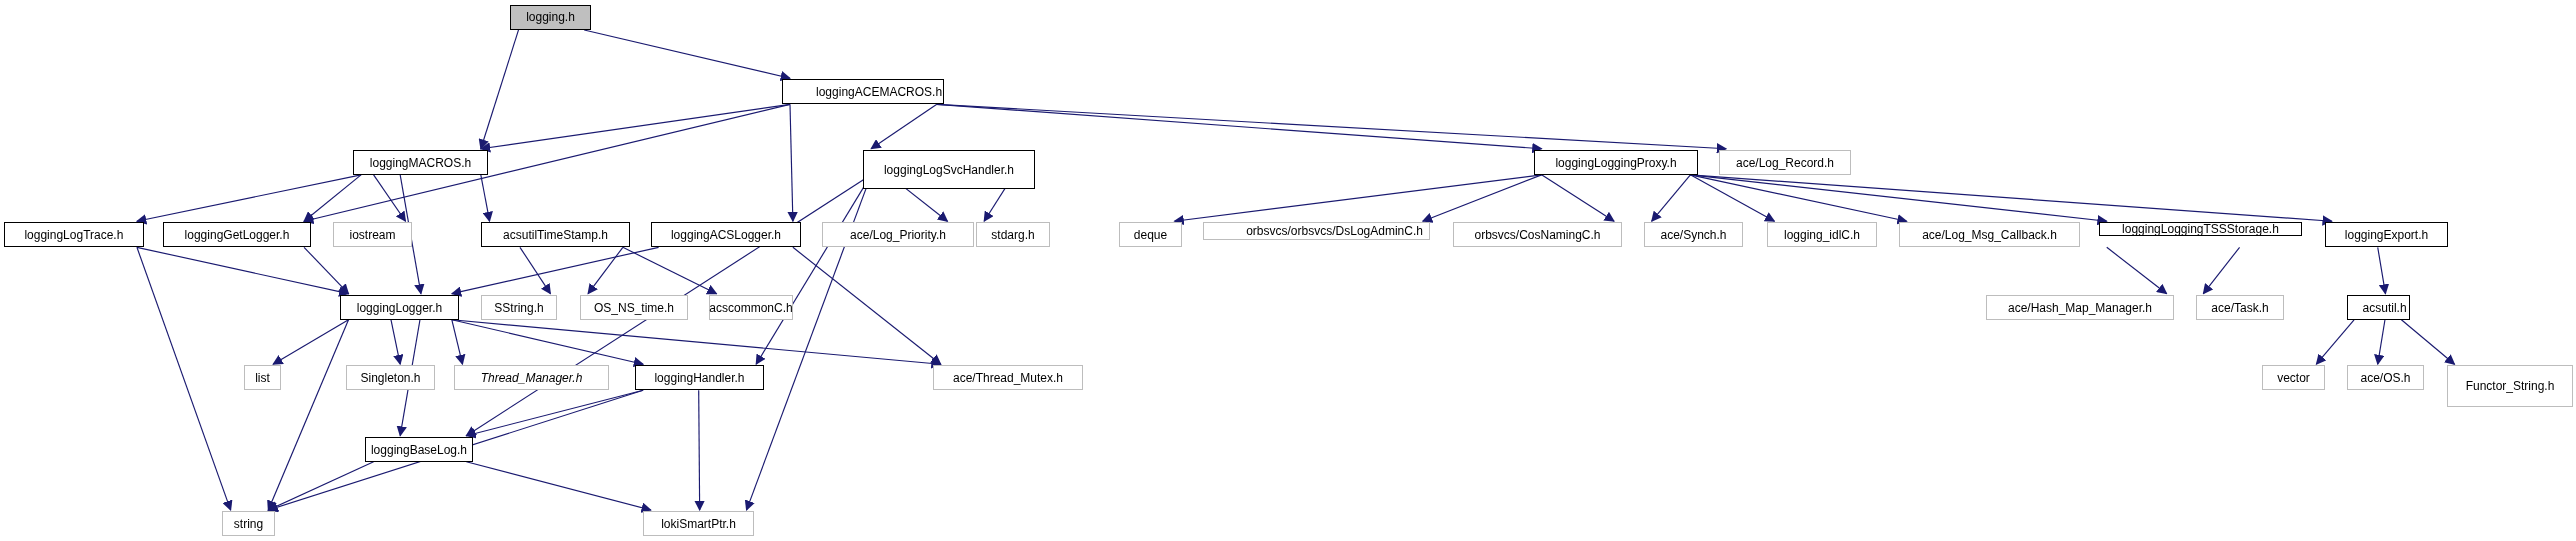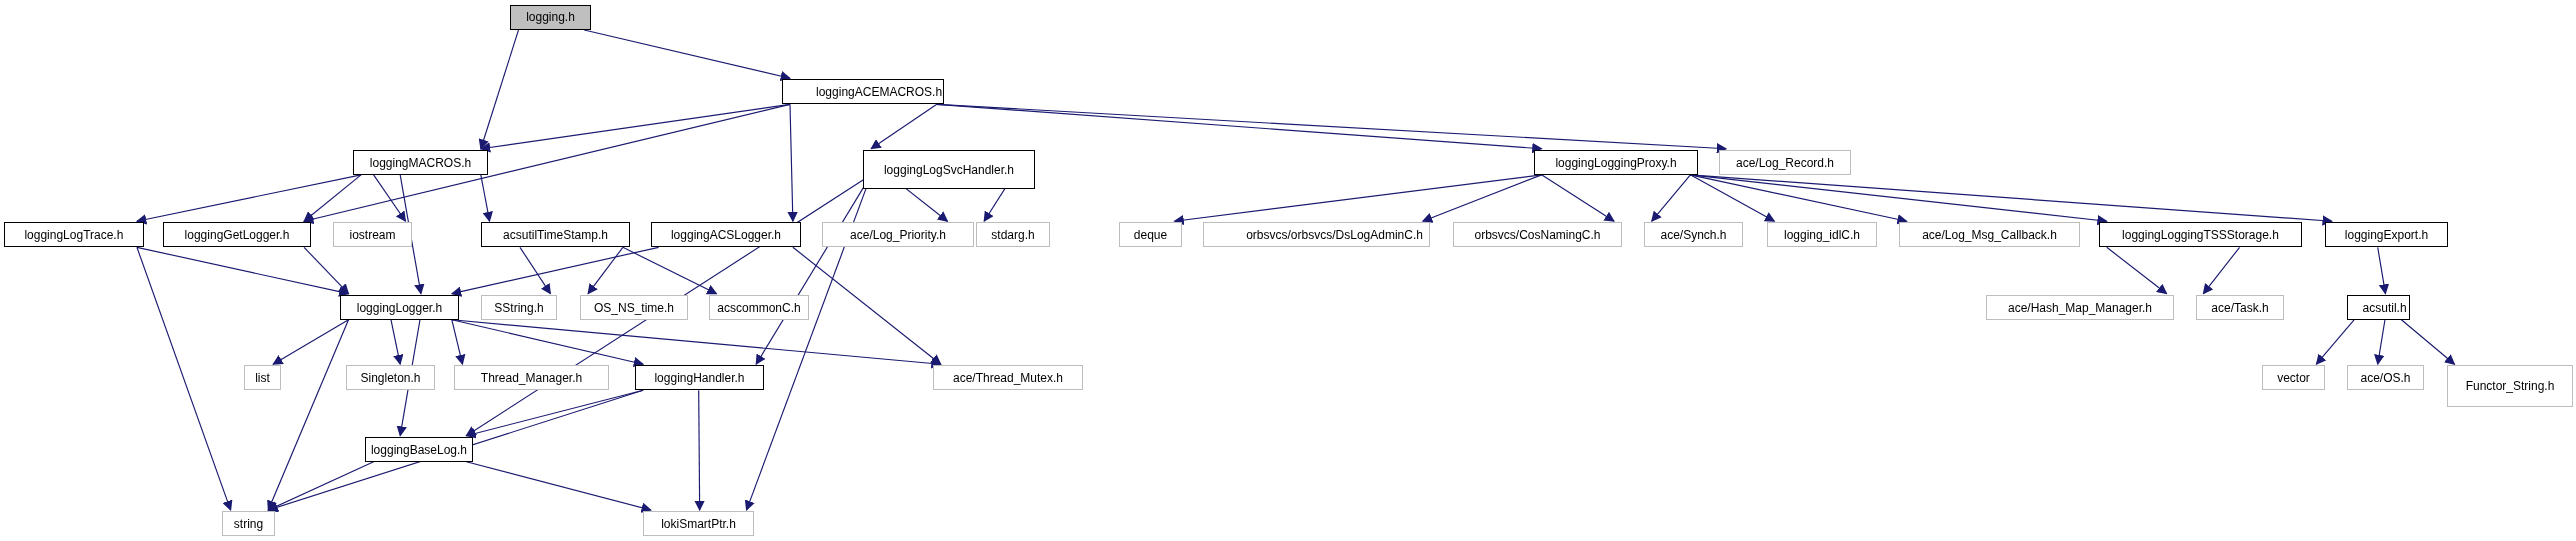--- a/index.html
+++ b/index.html
@@ -83,37 +83,37 @@
     <div class="gnode " style="left: 1534px; top: 150px; width: 164px; height: 25px;">loggingLoggingProxy.h</div>
     <div class="gnode leaf" style="left: 1719px; top: 150px; width: 132px; height: 25px;">ace/Log_Record.h</div>
     <div class="gnode " style="left: 3.9px; top: 222px; width: 140px; height: 25px;">loggingLogTrace.h</div>
     <div class="gnode " style="left: 163px; top: 222px; width: 148px; height: 25px;">loggingGetLogger.h</div>
     <div class="gnode leaf" style="left: 333px; top: 222px; width: 79px; height: 25px;">iostream</div>
     <div class="gnode " style="left: 481px; top: 222px; width: 149px; height: 25px;">acsutilTimeStamp.h</div>
     <div class="gnode " style="left: 651px; top: 222px; width: 150px; height: 25px;">loggingACSLogger.h</div>
     <div class="gnode leaf" style="left: 822px; top: 222px; width: 152px; height: 25px;">ace/Log_Priority.h</div>
     <div class="gnode leaf" style="left: 976px; top: 222px; width: 74px; height: 25px;">stdarg.h</div>
     <div class="gnode leaf" style="left: 1119px; top: 222px; width: 63px; height: 25px;">deque</div>
-    <div class="gnode leaf" style="left: 1203px; top: 222px; width: 227px; height: 25px; padding-left: 40px;">orbsvcs/orbsvcs/DsLogAdminC.h</div>
+    <div class="gnode leaf" style="left: 1203px; top: 222px; width: 227px; height: 18px; padding-left: 40px;">orbsvcs/orbsvcs/DsLogAdminC.h</div>
     <div class="gnode leaf" style="left: 1453px; top: 222px; width: 169px; height: 25px;">orbsvcs/CosNamingC.h</div>
     <div class="gnode leaf" style="left: 1644px; top: 222px; width: 99px; height: 25px;">ace/Synch.h</div>
     <div class="gnode leaf" style="left: 1767px; top: 222px; width: 110px; height: 25px;">logging_idlC.h</div>
     <div class="gnode leaf" style="left: 1899px; top: 222px; width: 181px; height: 25px;">ace/Log_Msg_Callback.h</div>
-    <div class="gnode " style="left: 2099px; top: 222px; width: 203px; height: 25px;">loggingLoggingTSSStorage.h</div>
+    <div class="gnode " style="left: 2099px; top: 222px; width: 203px; height: 14px;">loggingLoggingTSSStorage.h</div>
     <div class="gnode " style="left: 2325px; top: 222px; width: 123px; height: 25px;">loggingExport.h</div>
     <div class="gnode " style="left: 340px; top: 295px; width: 119px; height: 25px;">loggingLogger.h</div>
     <div class="gnode leaf" style="left: 481px; top: 295px; width: 76px; height: 25px;">SString.h</div>
     <div class="gnode leaf" style="left: 580px; top: 295px; width: 108px; height: 25px;">OS_NS_time.h</div>
-    <div class="gnode leaf" style="left: 709px; top: 295px; width: 100px; height: 25px;">acscommonC.h</div>
+    <div class="gnode leaf" style="left: 709px; top: 295px; width: 84px; height: 25px;">acscommonC.h</div>
     <div class="gnode leaf" style="left: 1986px; top: 295px; width: 188px; height: 25px; text-align: right;">ace/Hash_Map_Manager.h</div>
     <div class="gnode leaf" style="left: 2196px; top: 295px; width: 88px; height: 25px;">ace/Task.h</div>
     <div class="gnode " style="left: 2347px; top: 295px; width: 63px; height: 25px; padding-left: 16px;">acsutil.h</div>
     <div class="gnode leaf" style="left: 244px; top: 365px; width: 37px; height: 25px;">list</div>
     <div class="gnode leaf" style="left: 346px; top: 365px; width: 89px; height: 25px;">Singleton.h</div>
-    <div class="gnode leaf" style="left: 454px; top: 365px; width: 155px; height: 25px;">Thread_Manager.h</div>
+    <div class="gnode leaf" style="left: 454px; top: 365px; width: 155px; height: 25px; font-style: italic;">Thread_Manager.h</div>
     <div class="gnode " style="left: 635px; top: 365px; width: 129px; height: 25px;">loggingHandler.h</div>
     <div class="gnode leaf" style="left: 933px; top: 365px; width: 150px; height: 25px;">ace/Thread_Mutex.h</div>
     <div class="gnode leaf" style="left: 2262px; top: 365px; width: 63px; height: 25px;">vector</div>
     <div class="gnode leaf" style="left: 2347px; top: 365px; width: 77px; height: 25px;">ace/OS.h</div>
     <div class="gnode leaf" style="left: 2447px; top: 365px; width: 126px; height: 42px;">Functor_String.h</div>
     <div class="gnode " style="left: 365px; top: 437px; width: 108px; height: 25px;">loggingBaseLog.h</div>
     <div class="gnode leaf" style="left: 222px; top: 511px; width: 53px; height: 25px;">string</div>
     <div class="gnode leaf" style="left: 643px; top: 511px; width: 111px; height: 25px;">lokiSmartPtr.h</div>
   </div>
 

